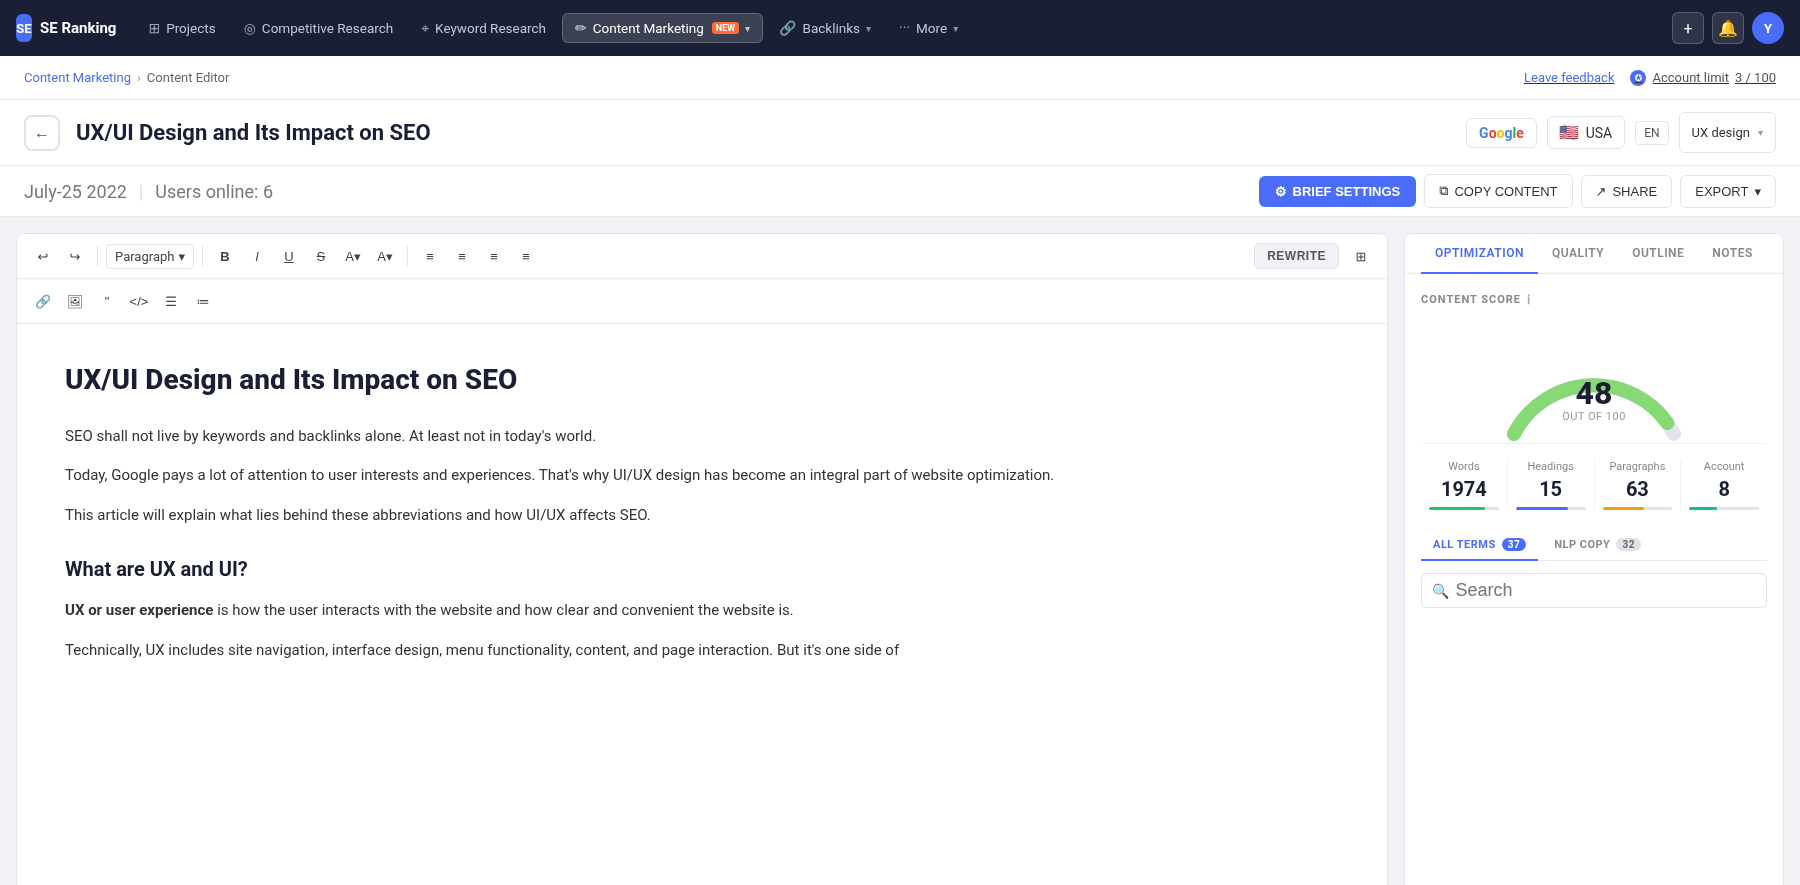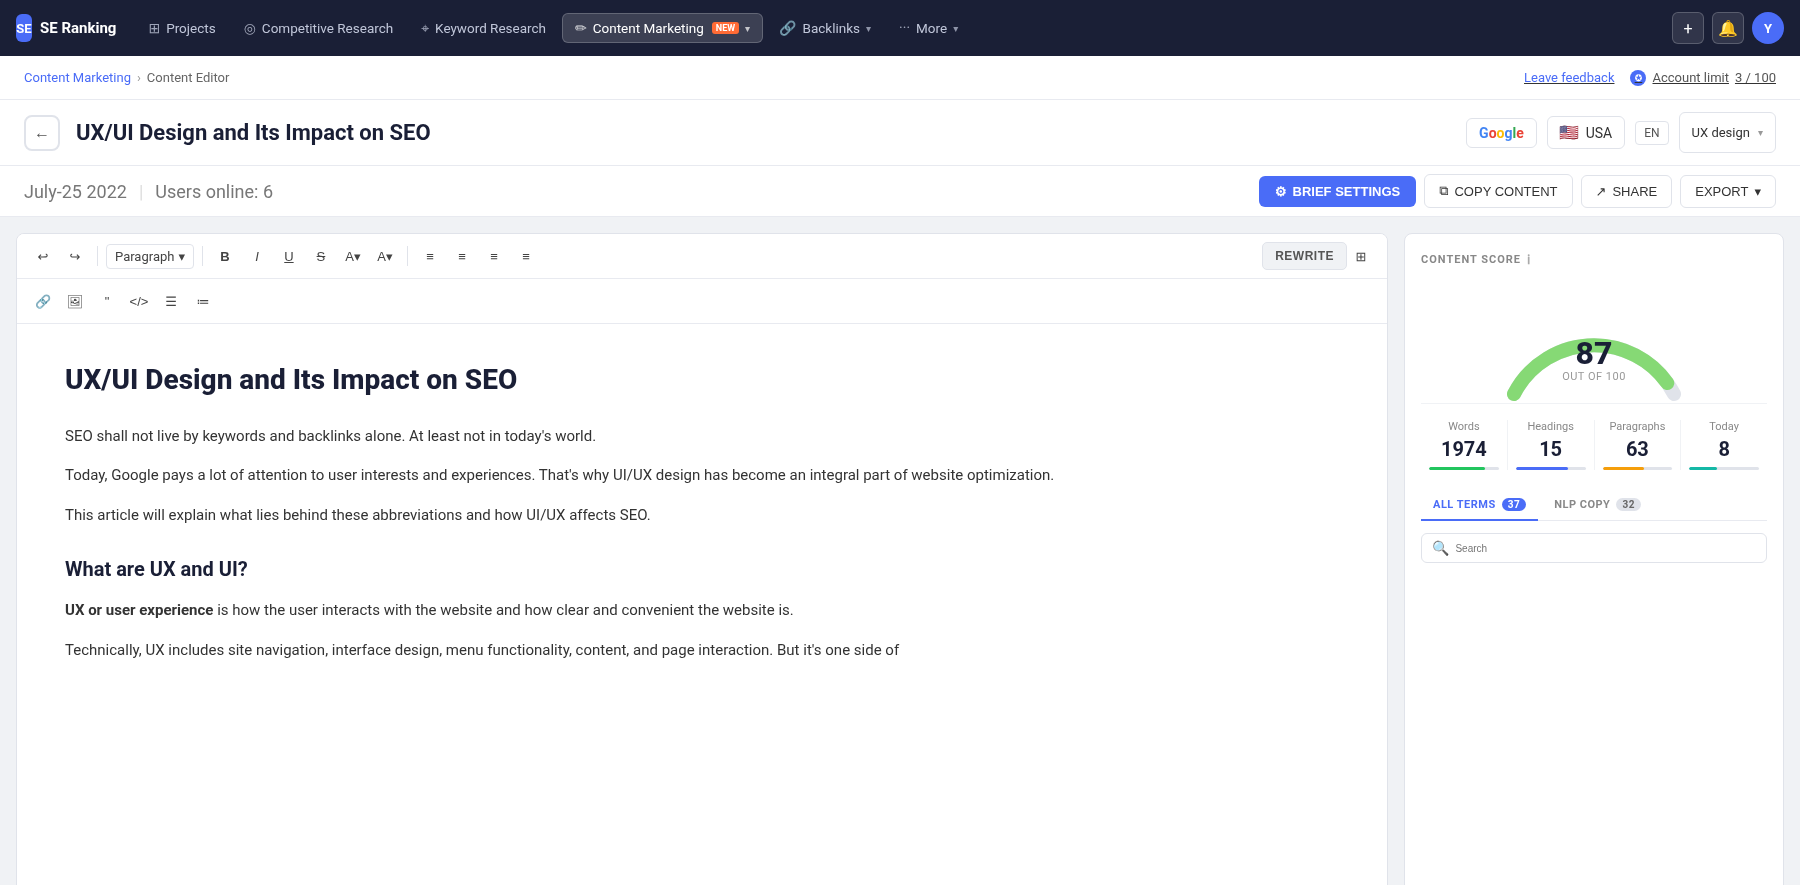--- a/index.html
+++ b/index.html
@@ -185,21 +185,21 @@
       border-radius: 4px; cursor: pointer; display: flex; align-items: center; justify-content: center;
       font-size: 13px; color: #444;
     }
     .toolbar-sep { width: 1px; height: 20px; background: #e0e3ea; margin: 0 4px; }
     .toolbar-select {
       border: 1px solid #e0e3ea; border-radius: 4px; padding: 4px 8px;
       font-size: 13px; color: #444; background: #fff; cursor: pointer;
       display: flex; align-items: center; gap: 4px;
     }
     .toolbar-right {
-      margin-left: auto; display: flex; gap: 0;
+      margin-left: auto; display: flex; align-items: center; gap: 8px;
     }
     .btn-rewrite {
       background: #f0f2f5; border: 1px solid #e0e3ea;
       color: #555; padding: 5px 12px; border-radius: 5px;
       font-size: 12px; font-weight: 600; cursor: pointer;
       letter-spacing: 0.5px;
     }
 
     
     .editor-content {
@@ -298,21 +298,21 @@
     }
     .terms-count.gray { background: #e0e3ea; color: #666; }
 
     
     .search-box {
       display: flex; align-items: center;
       border: 1px solid #e0e3ea; border-radius: 6px;
       padding: 6px 10px; gap: 6px; background: #fff;
     }
     .search-box input {
-      border: none; outline: none; flex: 1; font-size: 10px; color: #333;
+      border: none; outline: none; flex: 1; font-size: 18px; color: #333;
     }
     .search-icon-svg { color: #aaa; font-size: 14px; }
   </style>
 </head>
 <body>
 
 <nav class="topnav">
   <div class="brand">
     <div class="brand-icon">
       <span>SE</span>
@@ -480,37 +480,51 @@
       <h2>What are UX and UI?</h2>
       <p>
         <strong>UX or user experience</strong><span> is how the user interacts with the website and how clear and convenient the website is.</span>
       </p>
       <p>Technically, UX includes site navigation, interface design, menu functionality, content, and page interaction. But it's one side of</p>
     </div>
   </div>
 
   <div class="right-panel">
 
+    <div class="panel-tabs">
+      <div class="panel-tab active">
+        <span>OPTIMIZATION</span>
+      </div>
+      <div class="panel-tab">
+        <span>QUALITY</span>
+      </div>
+      <div class="panel-tab">
+        <span>OUTLINE</span>
+      </div>
+      <div class="panel-tab">
+        <span>NOTES</span>
+      </div>
+    </div>
 
     <div class="panel-body">
 
       <div class="score-label">
         <span>CONTENT SCORE</span>
         <span class="score-info">ℹ</span>
       </div>
 
       <div class="gauge-container">
         <svg class="gauge-svg" viewBox="0 0 200 120">
 
           <path d="M 20 110 A 90 90 0 0 1 180 110" fill="none" stroke="#e0e3ea" stroke-width="14" stroke-linecap="round"></path>
 
           <path d="M 20 110 A 90 90 0 0 1 180 110" fill="none" stroke="#86d975" stroke-width="14" stroke-linecap="round" stroke-dasharray="283" stroke-dashoffset="99"></path>
         </svg>
         <div style="margin-top:-70px; text-align:center;">
-          <div class="gauge-number">87</div>
+          <div class="gauge-number">48</div>
           <div class="gauge-out">OUT OF 100</div>
         </div>
       </div>
 
       <div class="stats-row">
         <div class="stat-item">
           <div class="stat-label">Words</div>
           <div class="stat-value">1974</div>
           <div class="stat-bar">
             <div class="stat-bar-fill green" style="width:80%"></div>
@@ -524,21 +538,21 @@
           </div>
         </div>
         <div class="stat-item">
           <div class="stat-label">Paragraphs</div>
           <div class="stat-value">63</div>
           <div class="stat-bar">
             <div class="stat-bar-fill orange" style="width:60%"></div>
           </div>
         </div>
         <div class="stat-item">
-          <div class="stat-label">Today</div>
+          <div class="stat-label">Account</div>
           <div class="stat-value">8</div>
           <div class="stat-bar">
             <div class="stat-bar-fill teal" style="width:40%"></div>
           </div>
         </div>
       </div>
 
       <div class="terms-tabs">
         <div class="terms-tab active">
           <span>ALL TERMS</span>

